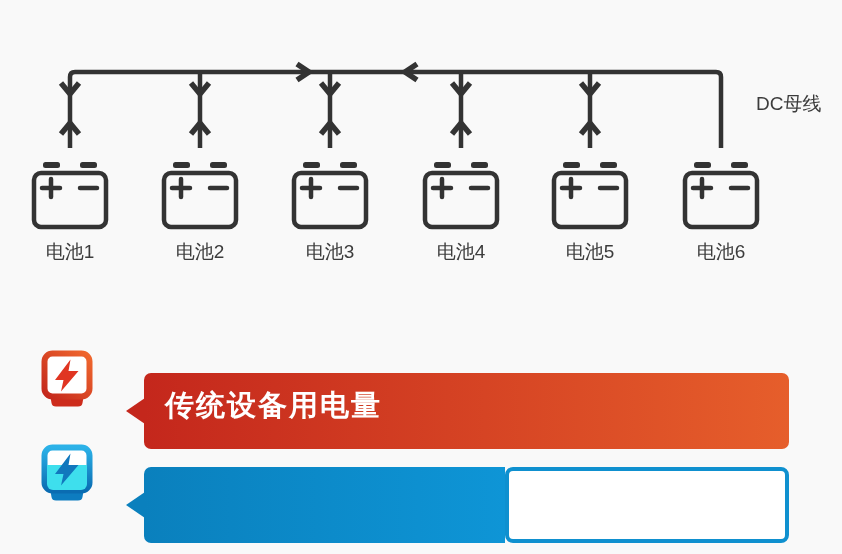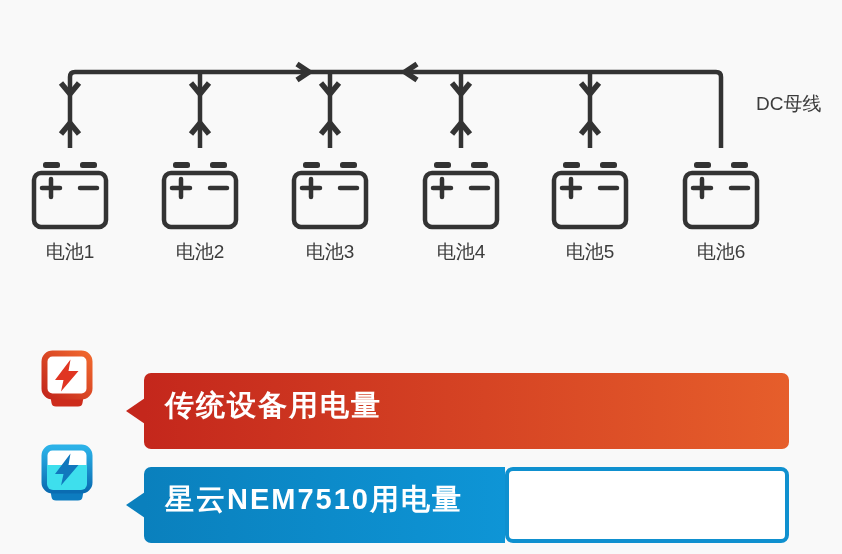--- a/index.html
+++ b/index.html
@@ -147,17 +147,16 @@
       </defs>
       <path d="M 9 44 H 43 L 41.5 53 Q 41 56.5 37 56.5 H 15 Q 11 56.5 10.5 53 Z" fill="#0d7cc0"></path>
       <rect x="3.5" y="3.5" width="45" height="43" rx="8" fill="#ffffff" stroke="url(#blueBorder)" stroke-width="6"></rect>
       <rect x="6" y="21" width="40" height="25" clip-path="url(#meterInner)" fill="#3edfed"></rect>
       <path d="M 29.5 9.5 L 14 30 H 22.5 L 20 41.5 L 37.5 21 H 27.5 Z" fill="#1177bd"></path>
     </svg>
     <div class="bar">
       <span class="notch" style="border-right-color: rgb(10, 128, 189);"></span>
       <div class="fill" style="width: 56%; background: linear-gradient(90deg, rgb(10, 128, 189), rgb(14, 149, 214));"></div>
       <div class="unfilled" style="left: 56%; border-color: rgb(15, 144, 207);"></div>
-      <span class="bar-label">星云NEM7510用电量</span>
     </div>
   </div>
 
 </div>
 
 </body></html>

